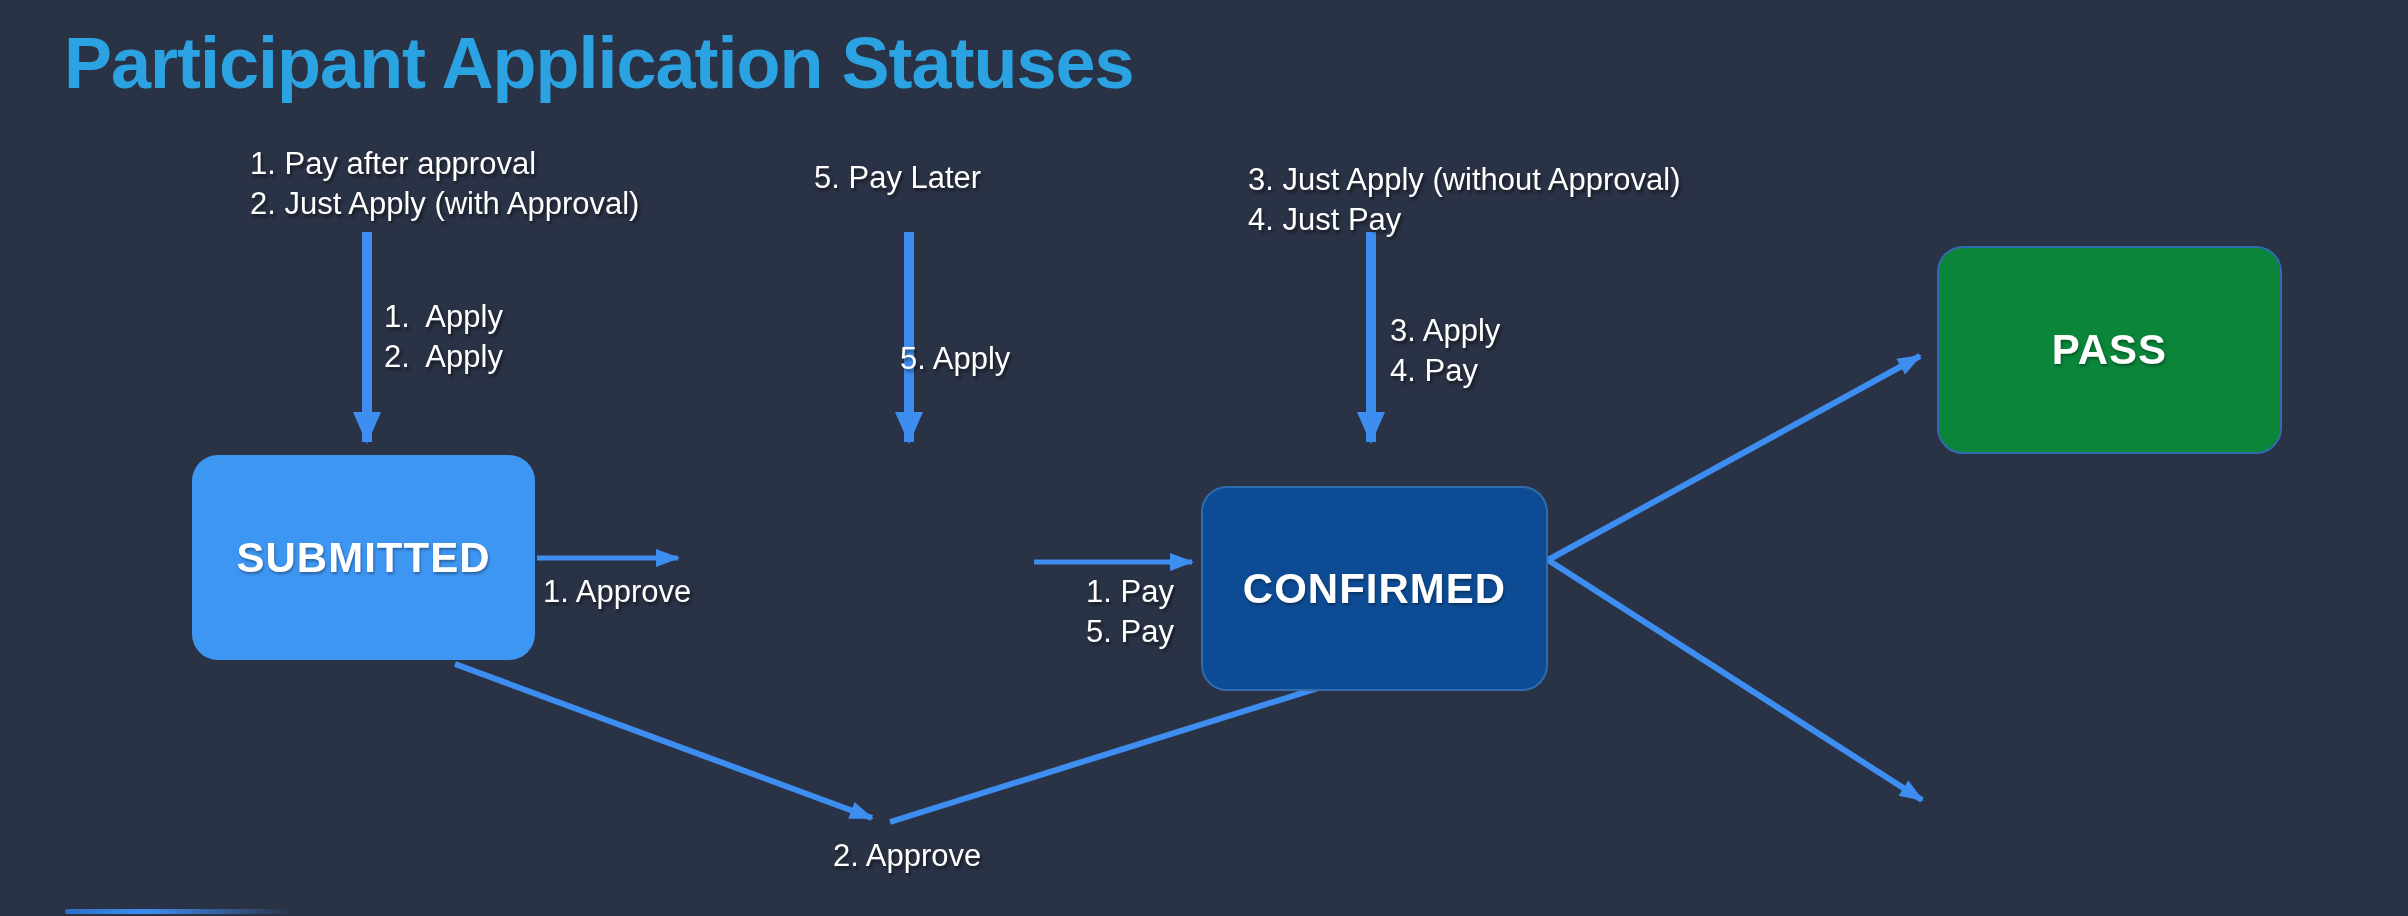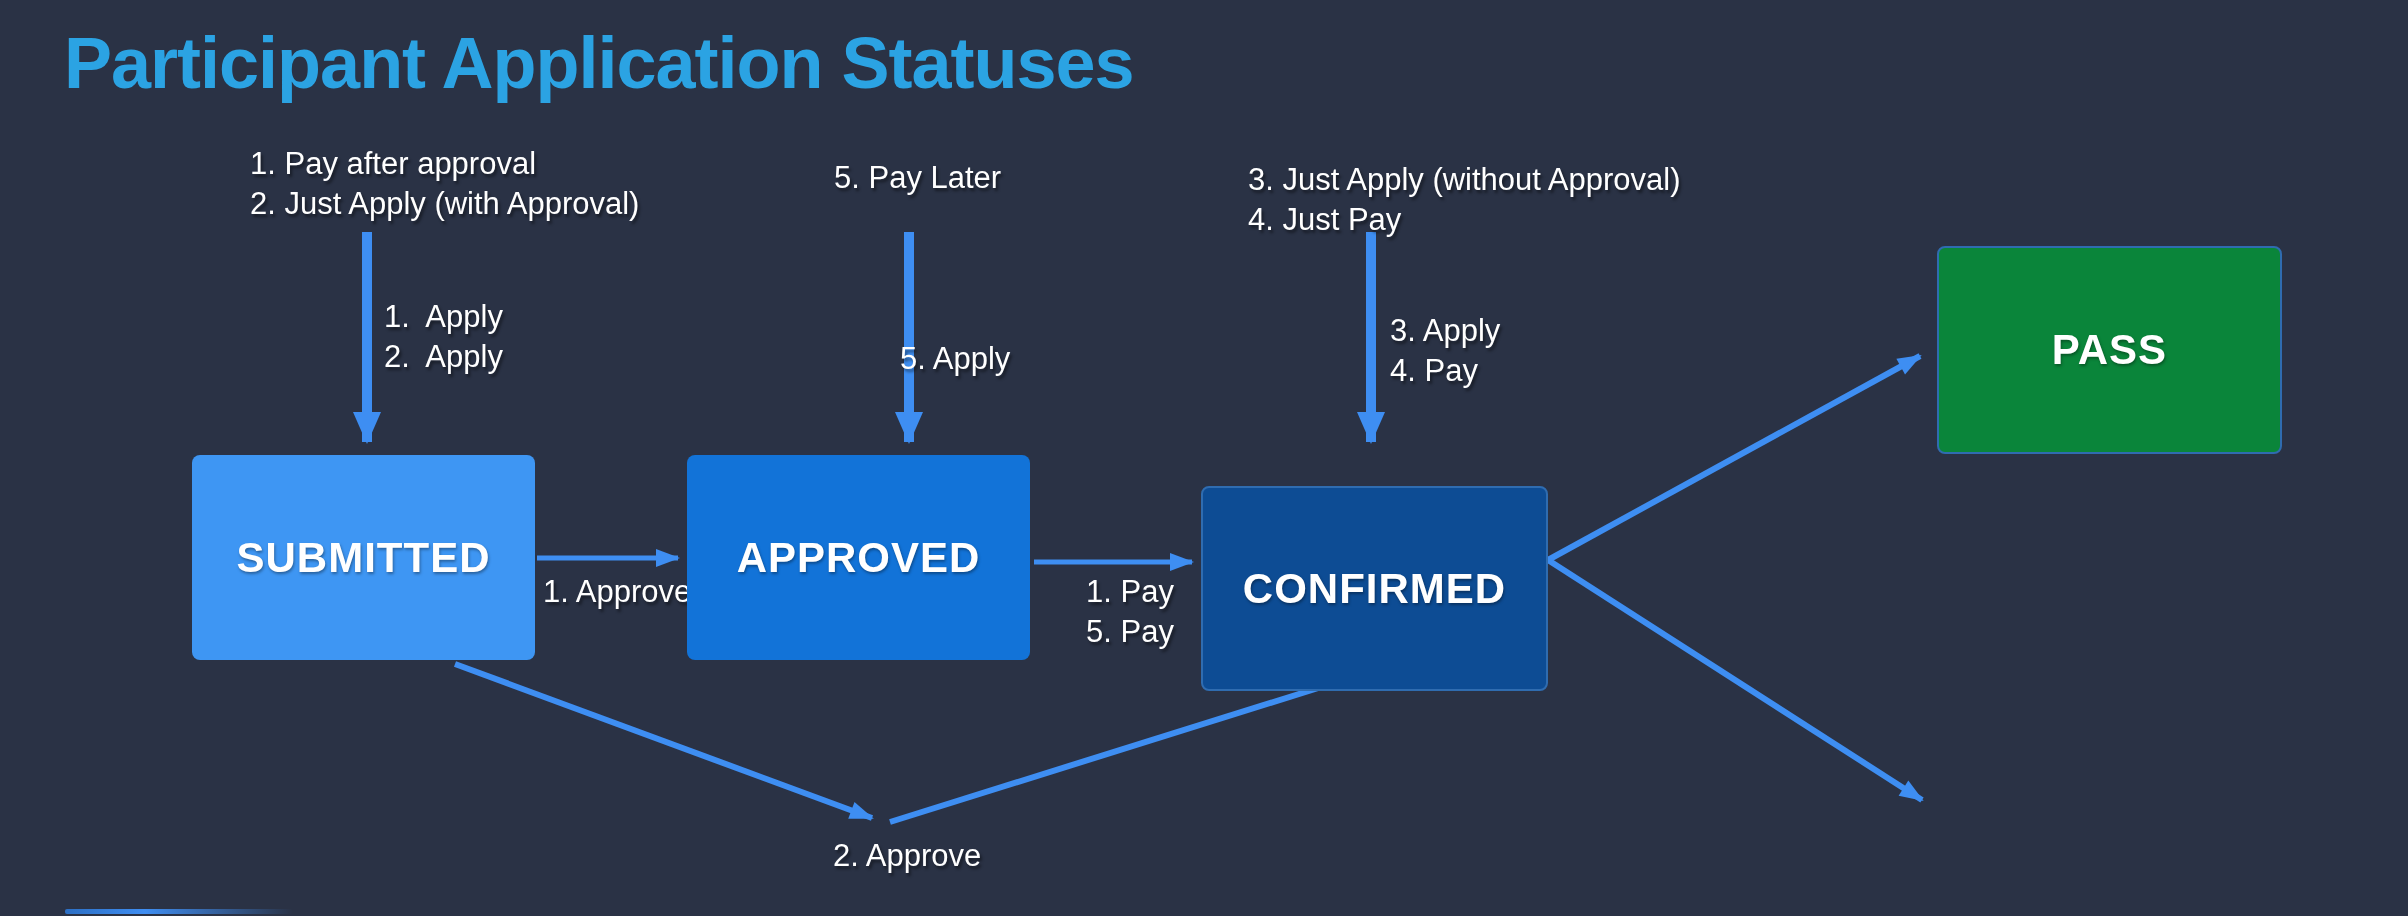--- a/index.html
+++ b/index.html
@@ -16,35 +16,35 @@
     position:absolute;left:64px;top:22px;
     font-size:72px;font-weight:700;letter-spacing:-1px;
     color:var(--title);
   }
 
   .note{
     position:absolute;color:var(--text);font-size:31px;line-height:1.3;
     white-space:pre-wrap;text-shadow:2px 3px 3px rgba(0,0,0,.45);
   }
   .note-entry-submitted{left:250px;top:144px;}
-  .note-entry-approved{left:834px;top:158px;}
+  .note-entry-approved{left:814px;top:158px;}
   .note-entry-confirmed{left:1248px;top:160px;}
   .note-arrow-submitted{left:384px;top:297px;}
   .note-arrow-approved{left:900px;top:311px;margin-top:28px;}
   .note-arrow-confirmed{left:1390px;top:311px;}
   .note-edge-approve{left:543px;top:572px;}
   .note-edge-pay{left:1086px;top:572px;}
   .note-edge-approve2{left:833px;top:836px;}
 
   .connectors{position:absolute;left:0;top:0;width:2408px;height:916px;}
   .connectors line{stroke:var(--arrow);}
 
   .node{
     position:absolute;display:flex;align-items:center;justify-content:center;
-    border-radius:8px;color:var(--text);font-size:42px;font-weight:700;
+    border-radius:26px;color:var(--text);font-size:42px;font-weight:700;
     letter-spacing:1px;text-shadow:1px 2px 3px rgba(0,0,0,.35);
   }
   .node-submitted{left:192px;top:455px;width:343px;height:205px;background:var(--node-submitted);}
   .node-approved{left:687px;top:455px;width:343px;height:205px;background:var(--node-approved);}
   .node-confirmed{left:1201px;top:456px;width:347px;height:205px;background:var(--node-confirmed);border:2px solid var(--node-outline);margin-top:30px;}
   .node-pass{left:1937px;top:246px;width:345px;height:208px;background:var(--node-pass);border:2px solid var(--node-outline);}
   .node-fail{left:1937px;top:704px;width:345px;height:206px;background:var(--node-fail);border:2px solid var(--node-outline);}
 
   .accent-strip{
     position:absolute;left:65px;top:909px;width:228px;height:5px;border-radius:2px;
@@ -91,23 +91,20 @@
 4. Pay</div>
 
   <div class="note note-edge-approve">1. Approve</div>
   <div class="note note-edge-pay">1. Pay
 5. Pay</div>
   <div class="note note-edge-approve2">2. Approve</div>
 
   <div class="node node-submitted">
     <span>SUBMITTED</span>
   </div>
-  <div class="node node-approved">
-    <span>APPROVED</span>
-  </div>
   <div class="node node-confirmed">
     <span>CONFIRMED</span>
   </div>
   <div class="node node-pass">
     <span>PASS</span>
   </div>
 
   <div class="accent-strip"></div>
 </div>
 

